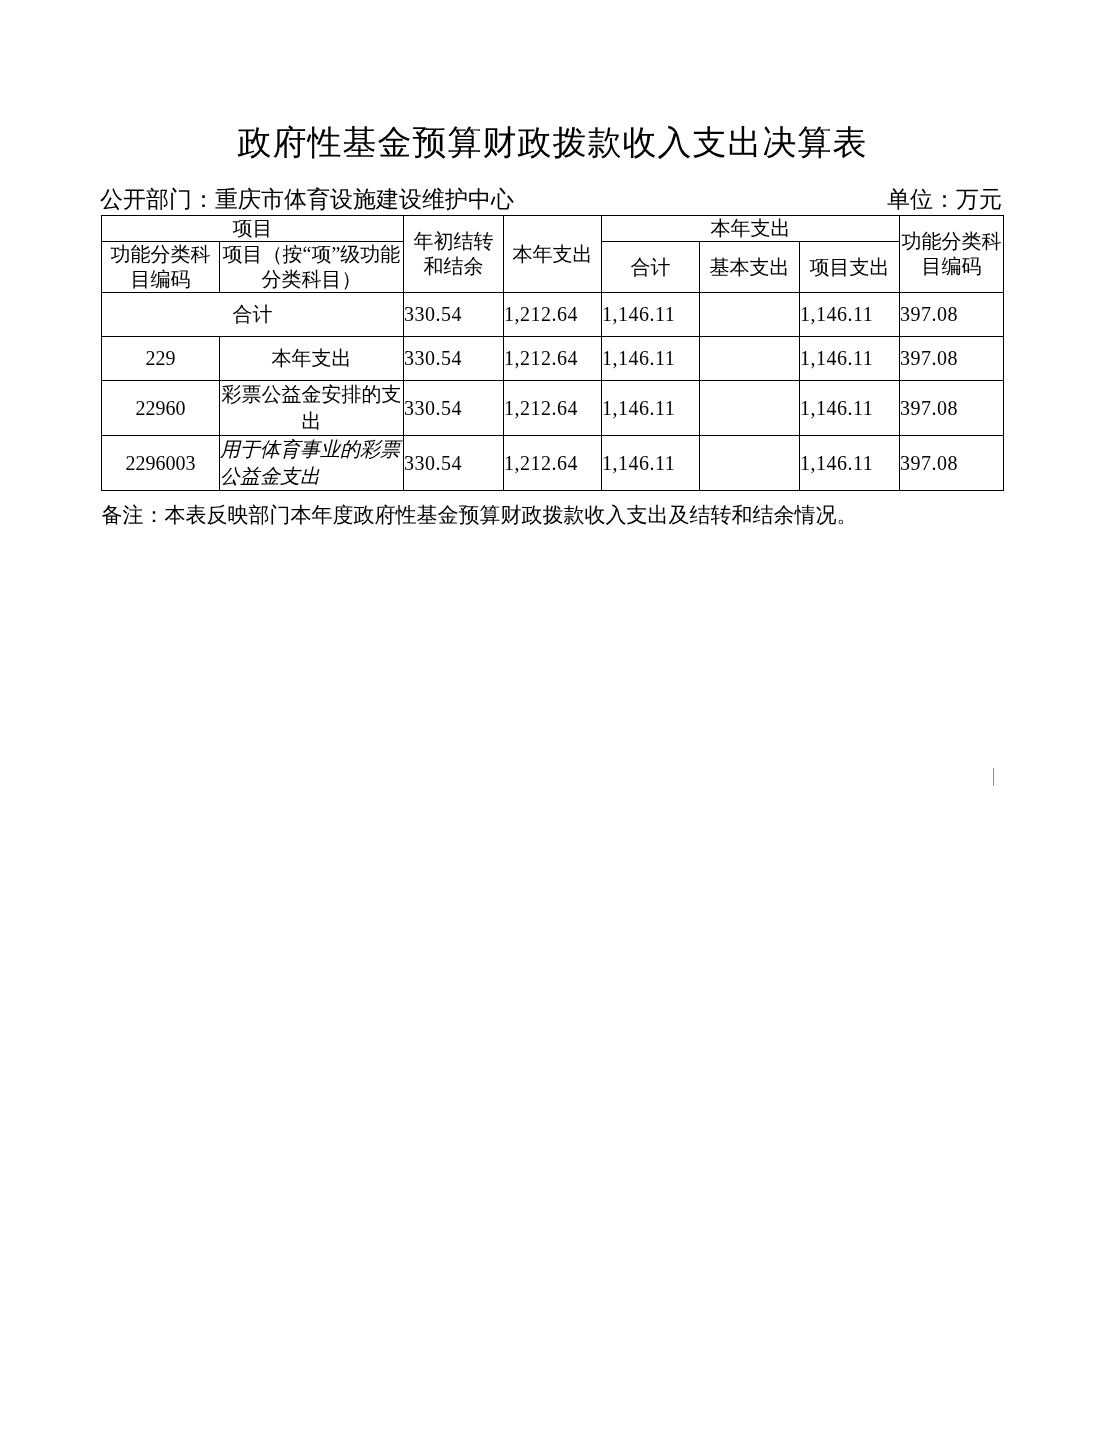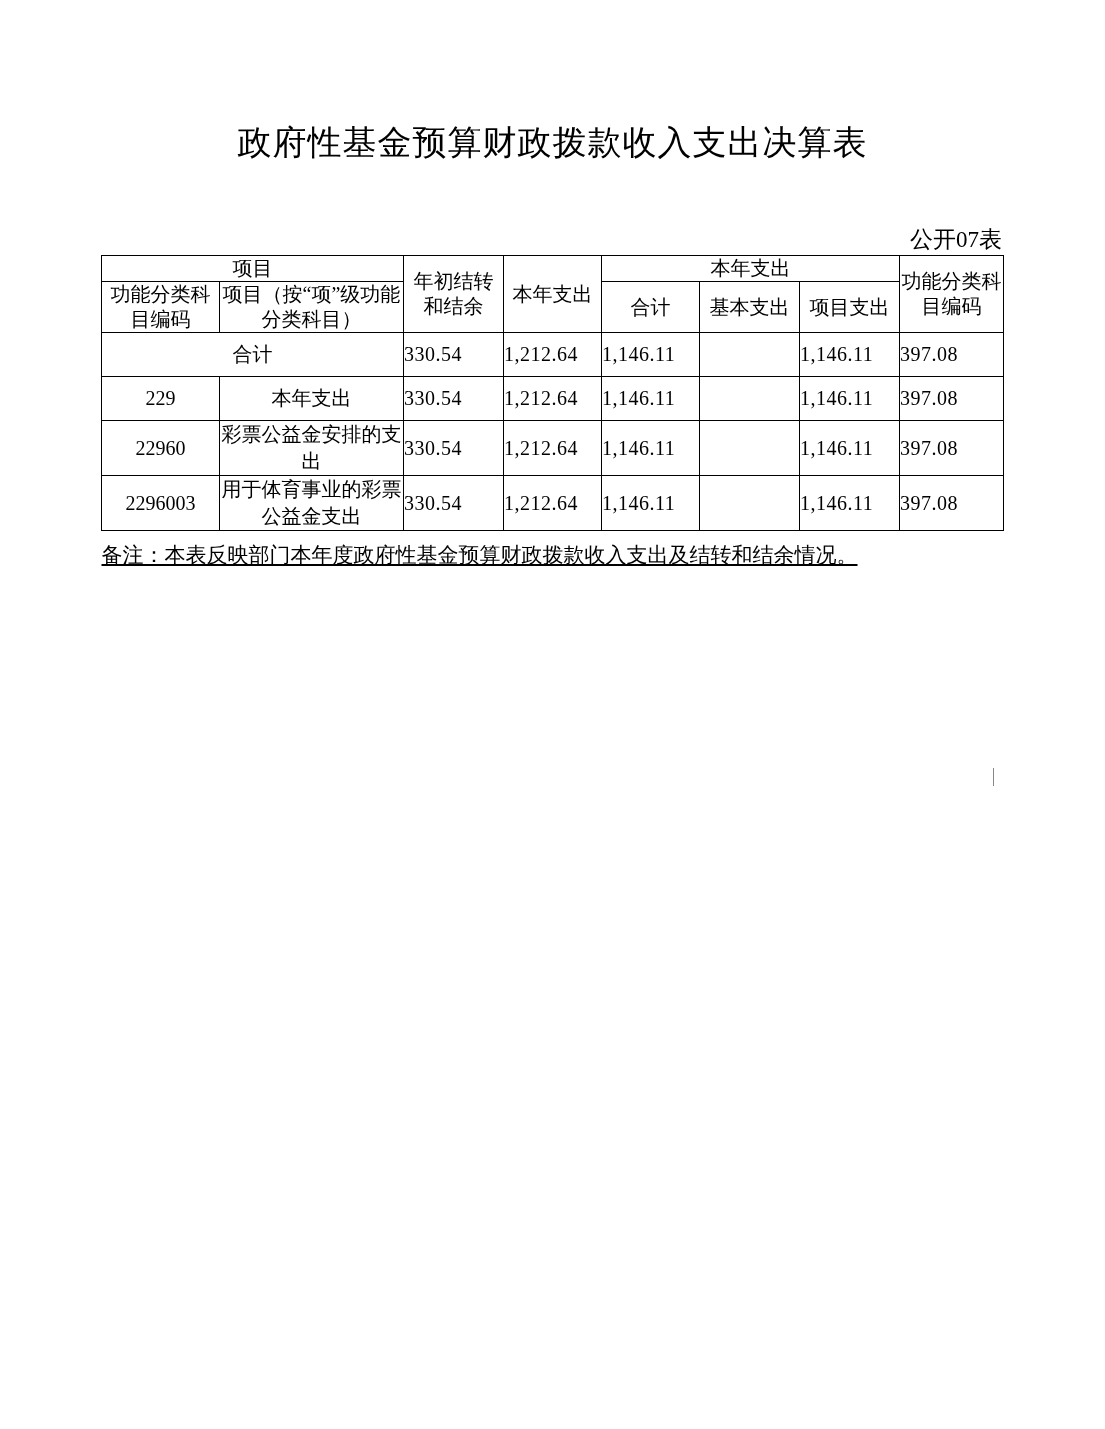--- a/index.html
+++ b/index.html
@@ -87,48 +87,51 @@
     height: 43px;
     font-size: 20px;
     font-weight: bold;
   }
   .row-l3 td {
     height: 41px;
     font-size: 20px;
   }
   .small-name {
     font-size: 14px;
-    text-align: center;
+    text-align: left;
     padding-left: 8px;
+    font-style: italic;
   }
   .note {
     margin: 10px auto 0 auto;
     width: 902px;
     font-size: 21px;
     text-align: left;
-    text-decoration: underline;
   }
   .stray-mark {
     position: absolute;
     left: 993px;
     top: 768px;
     width: 1px;
     height: 18px;
     background: #888;
   }
 </style>
 </head>
 <body>
 
 <div class="page">
 
   <div class="doc-title">政府性基金预算财政拨款收入支出决算表</div>
 
-  <div class="form-no">公开07表</div>
-
+
+  <div class="meta-row">
+    <div class="meta-left">公开部门：重庆市体育设施建设维护中心</div>
+    <div class="meta-right">单位：万元</div>
+  </div>
 
   <table class="fin">
     <colgroup>
       <col style="width:118px">
       <col style="width:184px">
       <col style="width:100px">
       <col style="width:98px">
       <col style="width:98px">
       <col style="width:100px">
       <col style="width:100px">

